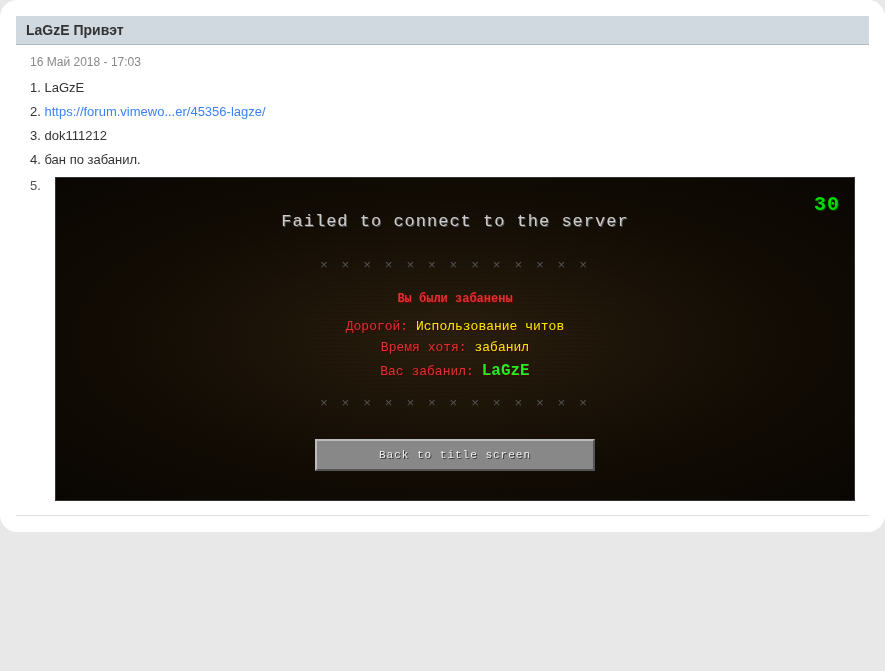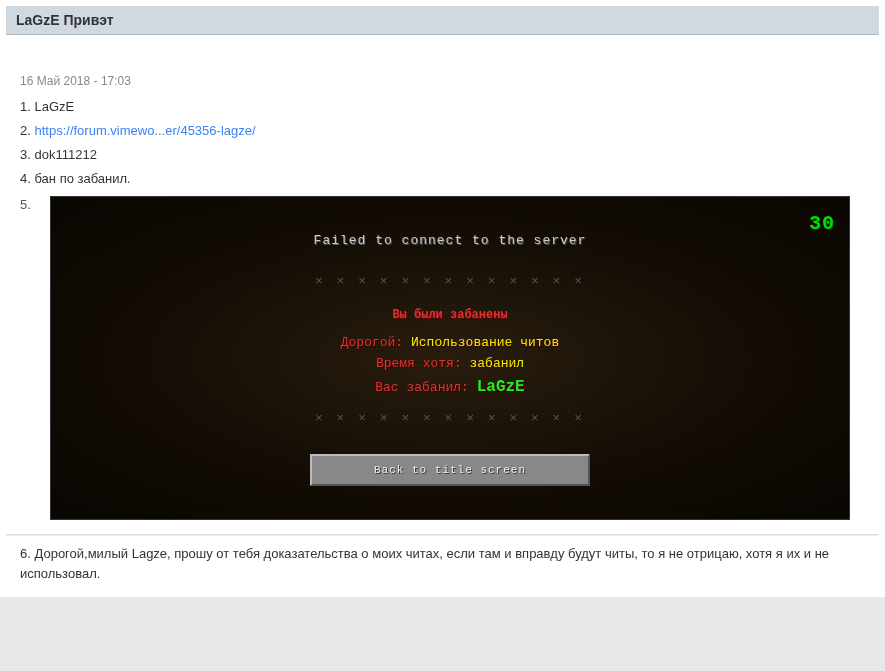--- a/index.html
+++ b/index.html
@@ -7,36 +7,36 @@
       background: #e8e8e8;
       font-family: Arial, sans-serif;
       font-size: 13px;
       color: #333;
     }
 
     .page-wrapper {
       background: #fff;
       max-width: 885px;
       margin: 0 auto;
-      padding: 6px;
+      padding: 16px;
+      border-radius: 17px;
     }
 
     .title-bar {
       background: #d0d8e0;
       padding: 6px 10px;
       font-size: 14px;
       font-weight: bold;
       color: #333;
       border-bottom: 1px solid #b0b8c0;
     }
 
     .post-area {
       padding: 10px 14px;
       border-bottom: 1px solid #ddd;
-      margin-top: 29px;
     }
 
     .post-meta {
       color: #888;
       font-size: 12px;
       margin-bottom: 8px;
     }
 
     .post-content {
       line-height: 1.7;
@@ -121,21 +121,21 @@
       flex-direction: column;
       align-items: center;
       gap: 4px;
       z-index: 1;
       position: relative;
     }
 
     .mc-title {
       color: #cccccc;
       font-family: 'Courier New', monospace;
-      font-size: 13px;
+      font-size: 17px;
       letter-spacing: 1px;
       margin-bottom: 10px;
       text-shadow: 1px 1px 0 #555;
     }
 
     .mc-separator {
       color: #555;
       font-family: 'Courier New', monospace;
       font-size: 13px;
       letter-spacing: 3px;
@@ -273,18 +273,14 @@
 
             </div>
           </div>
 
         </div>
       </div>
 
     </div>
   </div>
 
-  <div class="bottom-text">
-    <span>6.</span>
-    <span>Дорогой,милый Lagze, прошу от тебя доказательства о моих читах, если там и вправду будут читы, то я не отрицаю, хотя я их и не использовал.</span>
-  </div>
 
 </div>
 
 </body></html>

